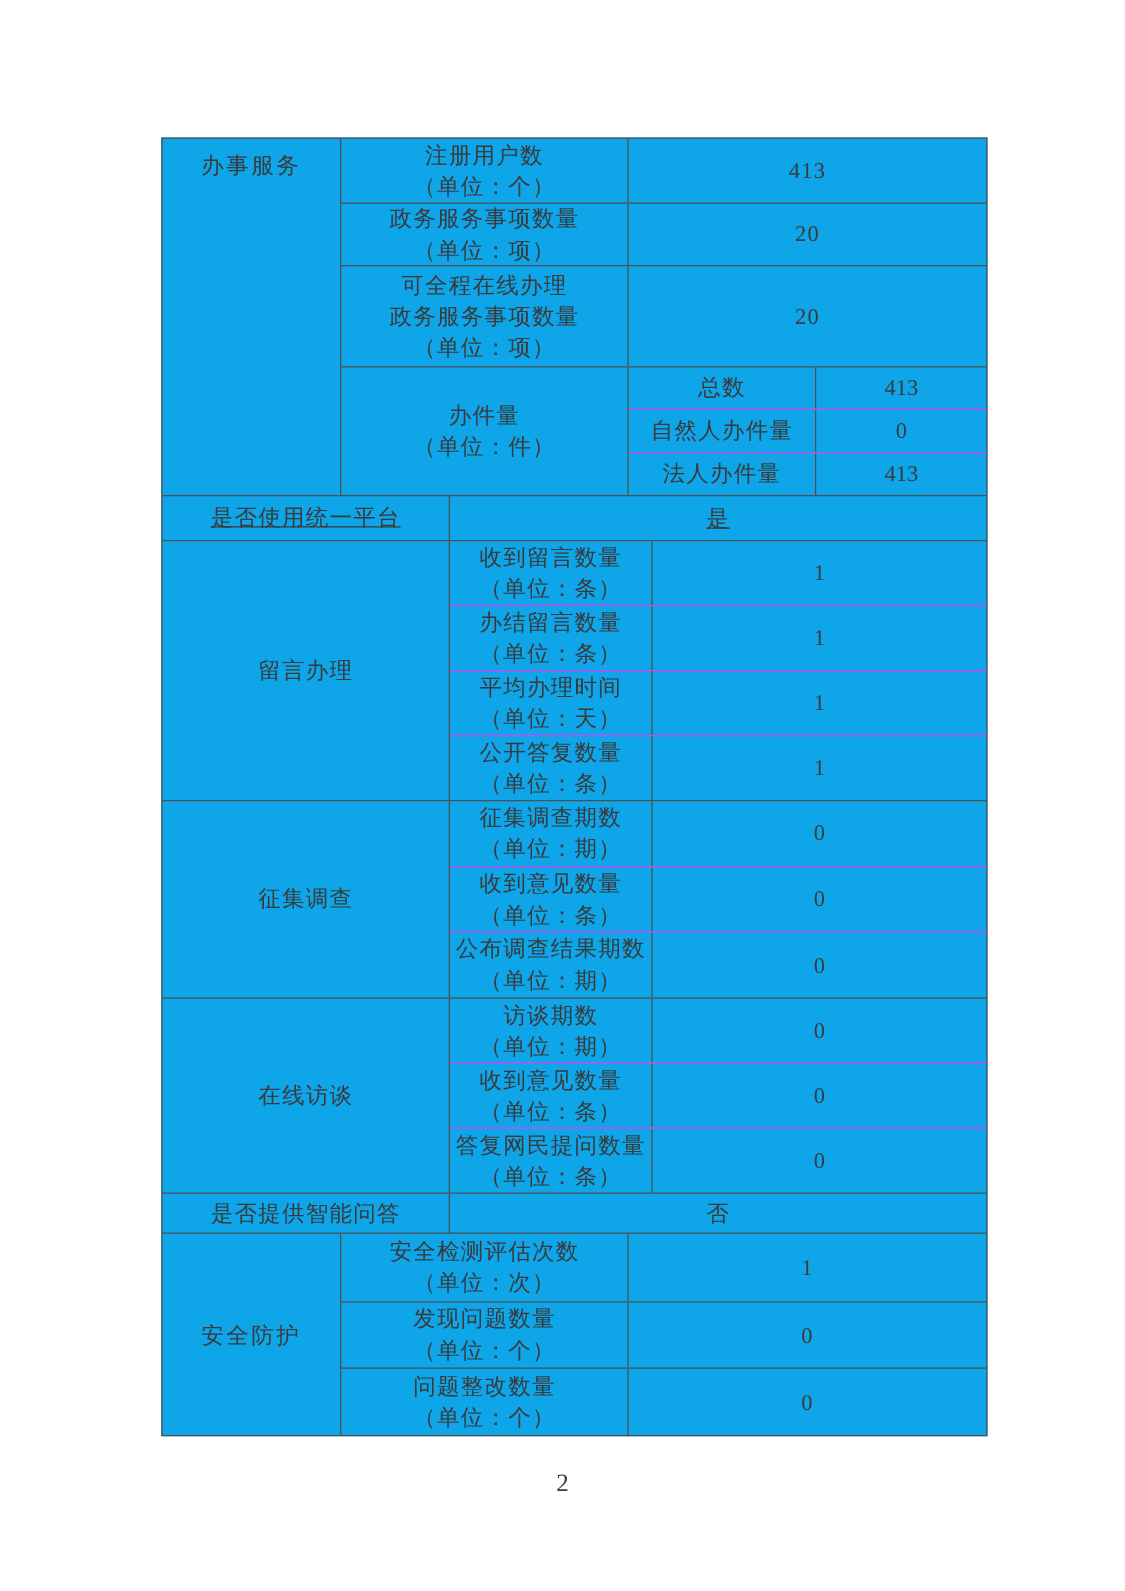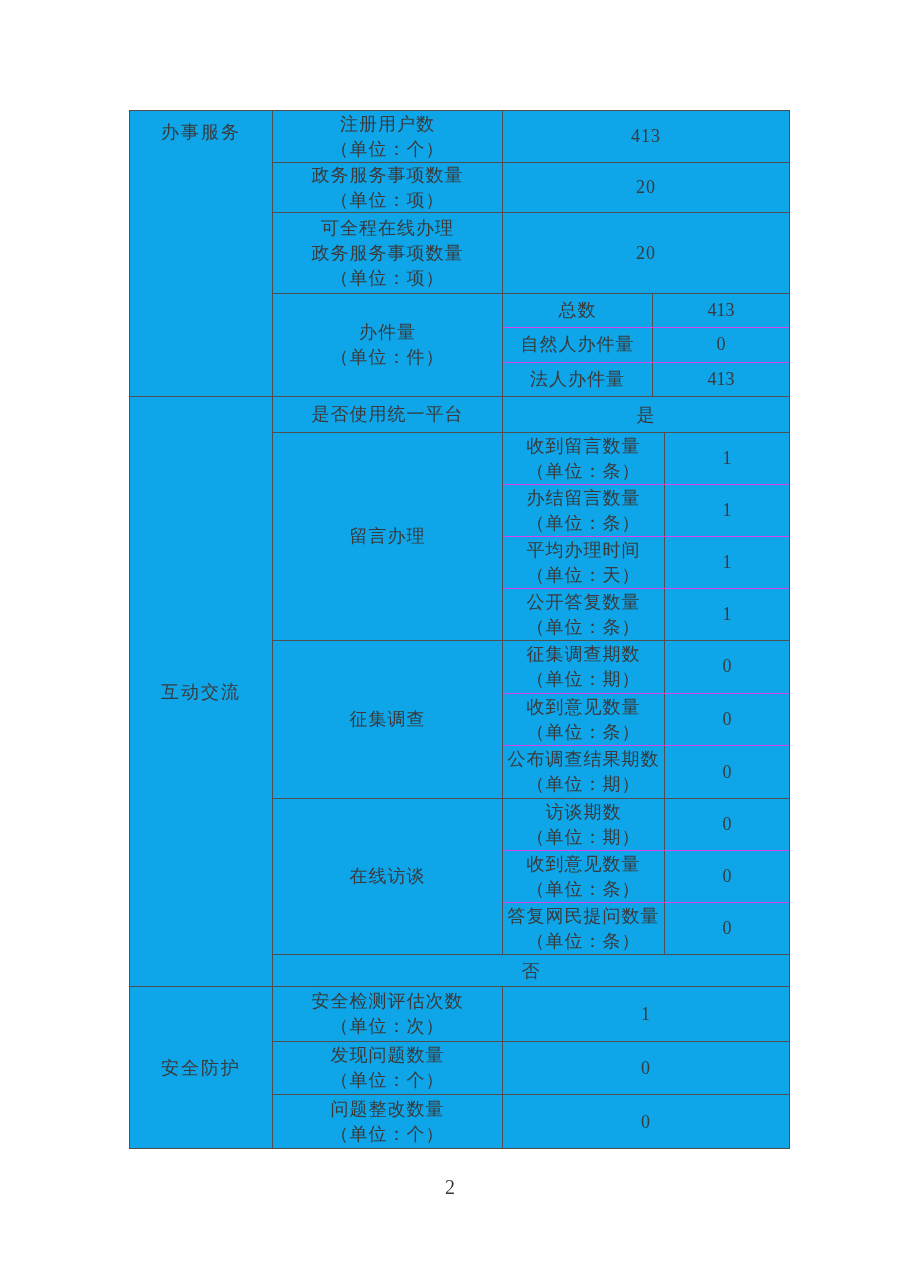--- a/index.html
+++ b/index.html
@@ -59,21 +59,21 @@
     flex: 1; display: flex; align-items: center; justify-content: center;
     font-size: 18px;
   }
   .grp-a .sublabel { width: 150px; flex: 0 0 150px; }
   .grp-b .sublabel { width: 162px; flex: 0 0 162px; }
   
   .h51 { height: 51px; flex: 0 0 51px; }
   .h50 { height: 50px; flex: 0 0 50px; }
   .h81 { height: 81px; flex: 0 0 81px; }
   .h103 { height: 103px; flex: 0 0 103px; }
-  .h35 { height: 35px; flex: 0 0 35px; }
+  .h35 { height: 35px; flex: 0 0 35px; text-decoration: underline; }
   .h208 { height: 208px; flex: 0 0 208px; }
   .h158 { height: 158px; flex: 0 0 158px; }
   .h156 { height: 156px; flex: 0 0 156px; }
   .h33 { height: 33px; flex: 0 0 33px; }
   .h54 { height: 54px; flex: 0 0 54px; }
   .h53 { height: 53px; flex: 0 0 53px; justify-content: space-between; }
   .h55 { height: 55px; flex: 0 0 55px; }
   .secA { height: 285px; flex: 0 0 285px; }
   .secB { height: 590px; flex: 0 0 590px; }
   .secC { height: 162px; flex: 0 0 162px; }
@@ -138,23 +138,20 @@
             <div class="sublabel">法人办件量</div>
             <div class="subvalue">413</div>
           </div>
         </div>
       </div>
 
     </div>
   </div>
 
   <div class="sec secB">
-    <div class="cat mid">
-      <span>互动交流</span>
-    </div>
     <div class="content">
 
       <div class="row h35">
         <div class="label-cell">是否使用统一平台</div>
         <div class="value-cell">是</div>
       </div>
 
       <div class="row h208 grp-b">
         <div class="label-cell">留言办理</div>
         <div class="subcol">
@@ -237,20 +234,21 @@
             <div class="sublabel">
               <div>答复网民提问数量</div>
               <div>（单位：条）</div>
             </div>
             <div class="subvalue">0</div>
           </div>
         </div>
       </div>
 
       <div class="row h33">
+        <div class="label-cell">是否提供智能问答</div>
         <div class="value-cell">否</div>
       </div>
 
     </div>
   </div>
 
   <div class="sec secC">
     <div class="cat mid">
       <span>安全防护</span>
     </div>

